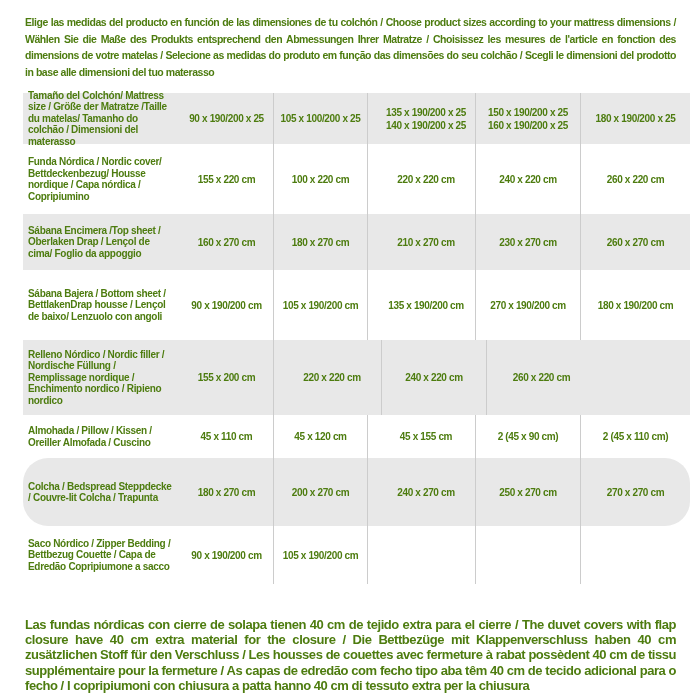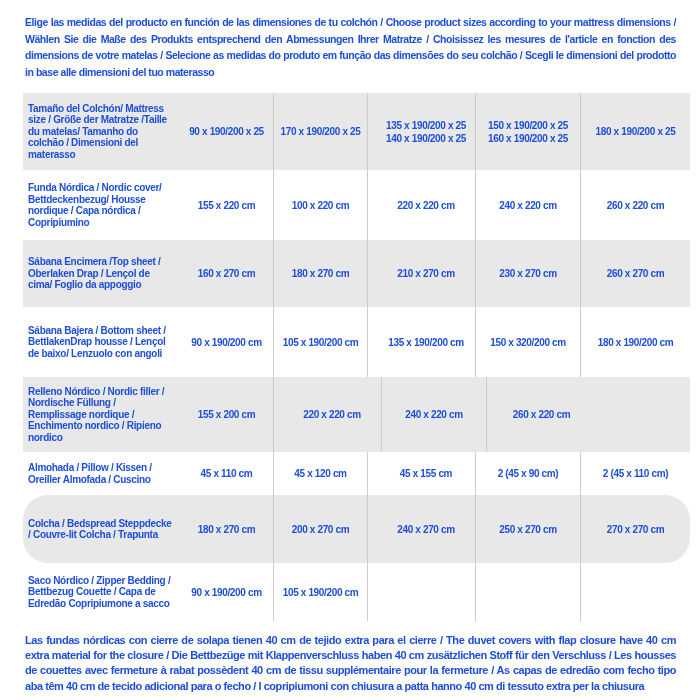--- a/index.html
+++ b/index.html
@@ -1,54 +1,54 @@
 <!DOCTYPE html>
 <html><head>
 <meta charset="utf-8">
 <style>
   html,body { margin:0; padding:0; background:#ffffff; }
   .page {
     position:relative; width:700px; height:700px; background:#ffffff;
-    font-family:"Liberation Sans", sans-serif; font-weight:bold; color:#1d4ed8;
+    font-family:"Liberation Sans", sans-serif; font-weight:bold; color:#4d7c0f;
     overflow:hidden;
   }
   .note { font-weight:bold; text-align:justify; }
   .header-note { margin:14px 24px 0 25px; font-size:10.5px; line-height:16.5px; letter-spacing:-0.45px; }
-  .footer-note { margin:12px 24px 0 25px; font-size:11px; line-height:15.2px; letter-spacing:-0.45px; }
+  .footer-note { margin:33px 24px 0 25px; font-size:13px; line-height:15.2px; letter-spacing:-0.45px; }
 
   .size-table { margin:13px 0 0 23px; width:667px; }
   .t-row { display:flex; }
   .t-row.shade { background:#e8e8e8; }
   .cell { display:flex; align-items:center; box-sizing:border-box; }
   .label-cell {
     width:157px; padding:2px 4px 2px 5px;
     font-size:10px; line-height:11.5px; letter-spacing:-0.3px; text-align:left;
   }
   .value-cell {
     justify-content:center; text-align:center;
     font-size:10px; line-height:13px; letter-spacing:-0.35px; white-space:pre-line;
   }
   .value-cell.divided { border-left:1px solid #cccccc; }
   .c1 { width:93px; } .c2 { width:94px; } .c3 { width:108px;padding-left:9px; } .c4 { width:105px; } .c5 { width:110px; }
-  .r1 { height:77px; } .r2 { height:70px;justify-content:center; } .r3 { height:67px; } .r4 { height:70px; }
+  .r1 { height:51px; } .r2 { height:70px;justify-content:center; } .r3 { height:56px; } .r4 { height:70px; }
   .r5 { height:75px; } .r6 { height:43px; } .r7 { height:68px;border-radius:25px; } .r8 { height:58px; }
 </style>
 </head>
 <body>
 
 <div class="page">
 
   <div class="note header-note">Elige las medidas del producto en función de las dimensiones de tu colchón / Choose product sizes according to your mattress dimensions / Wählen Sie die Maße des Produkts entsprechend den Abmessungen Ihrer Matratze / Choisissez les mesures de l'article en fonction des dimensions de votre matelas / Selecione as medidas do produto em função das dimensões do seu colchão / Scegli le dimensioni del prodotto in base alle dimensioni del tuo materasso</div>
 
   <div class="size-table">
 
     <div class="t-row shade r1">
       <div class="cell label-cell">Tamaño del Colchón/ Mattress size / Größe der Matratze /Taille du matelas/ Tamanho do colchão / Dimensioni del materasso</div>
       <div class="cell value-cell c1">90 x 190/200 x 25</div>
-      <div class="cell value-cell divided c2">170 x 190/200 x 25</div>
+      <div class="cell value-cell divided c2">105 x 100/200 x 25</div>
       <div class="cell value-cell divided c3">135 x 190/200 x 25
 140 x 190/200 x 25</div>
       <div class="cell value-cell divided c4">150 x 190/200 x 25
 160 x 190/200 x 25</div>
       <div class="cell value-cell divided c5">180 x 190/200 x 25</div>
     </div>
 
     <div class="t-row r2">
       <div class="cell label-cell">Funda Nórdica /  Nordic cover/ Bettdeckenbezug/ Housse nordique / Capa nórdica / Copripiumino</div>
       <div class="cell value-cell c1">155 x 220 cm</div>
@@ -65,21 +65,21 @@
       <div class="cell value-cell divided c3">210 x 270 cm</div>
       <div class="cell value-cell divided c4">230 x 270 cm</div>
       <div class="cell value-cell divided c5">260 x 270 cm</div>
     </div>
 
     <div class="t-row r4">
       <div class="cell label-cell">Sábana Bajera / Bottom sheet / BettlakenDrap housse / Lençol de baixo/ Lenzuolo con angoli</div>
       <div class="cell value-cell c1">90 x 190/200 cm</div>
       <div class="cell value-cell divided c2">105 x 190/200 cm</div>
       <div class="cell value-cell divided c3">135 x 190/200 cm</div>
-      <div class="cell value-cell divided c4">150 x 320/200 cm</div>
+      <div class="cell value-cell divided c4">270 x 190/200 cm</div>
       <div class="cell value-cell divided c5">180 x 190/200 cm</div>
     </div>
 
     <div class="t-row shade r5">
       <div class="cell label-cell">Relleno Nórdico / Nordic filler / Nordische Füllung / Remplissage nordique / Enchimento nordico / Ripieno nordico</div>
       <div class="cell value-cell c1">155 x 200 cm</div>
       <div class="cell value-cell divided c3">220 x 220 cm</div>
       <div class="cell value-cell divided c4">240 x 220 cm</div>
       <div class="cell value-cell divided c5">260 x 220 cm</div>
     </div>

